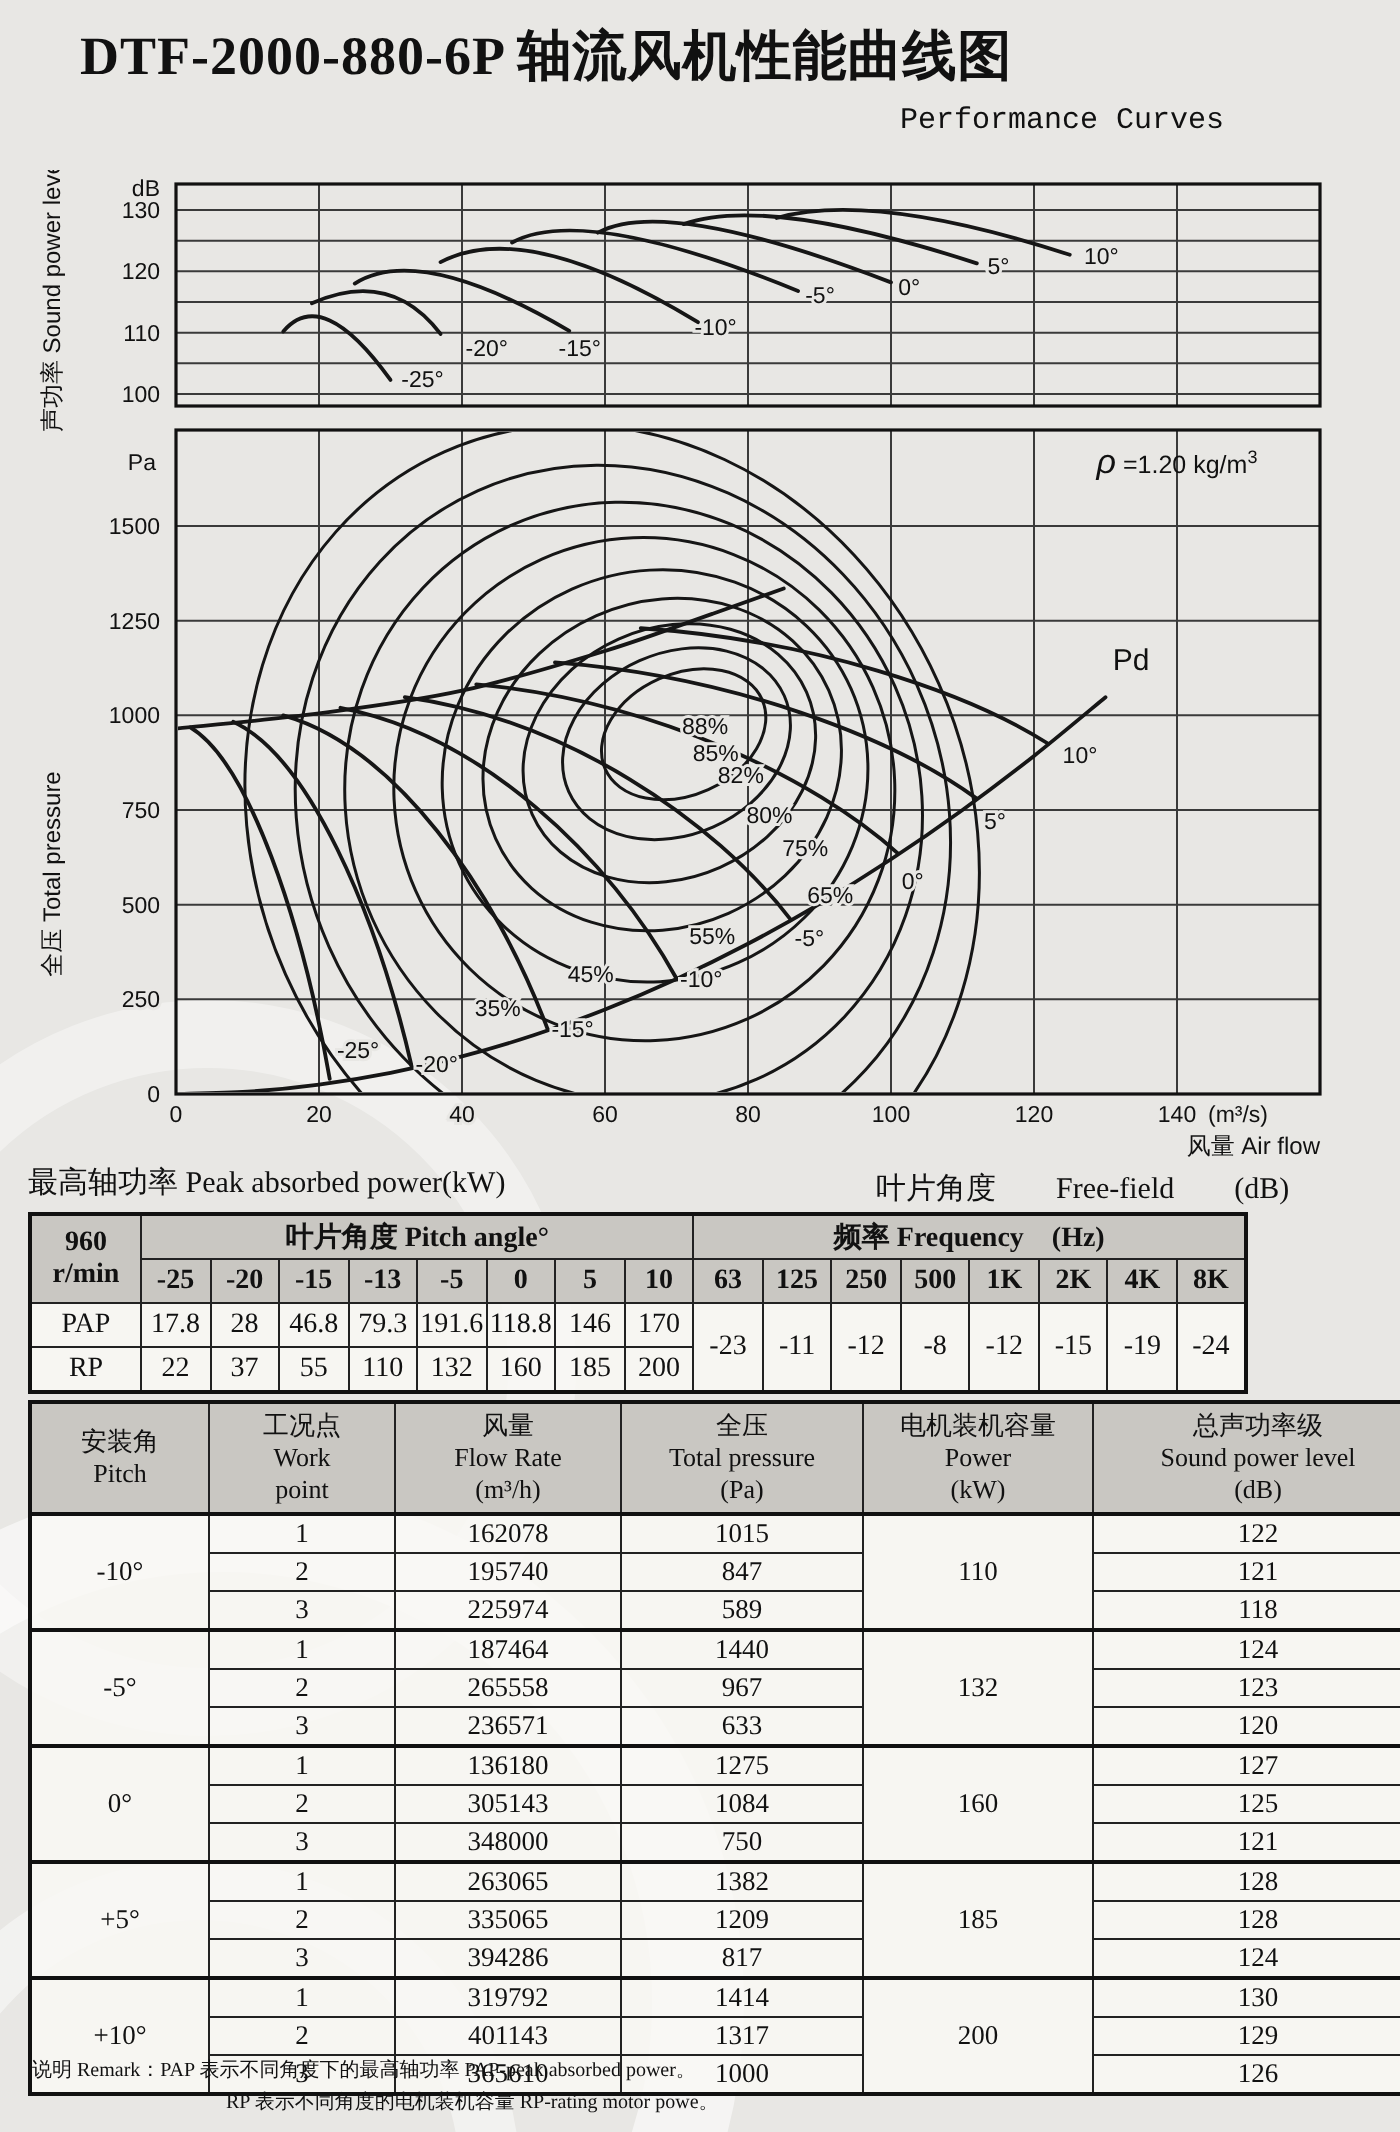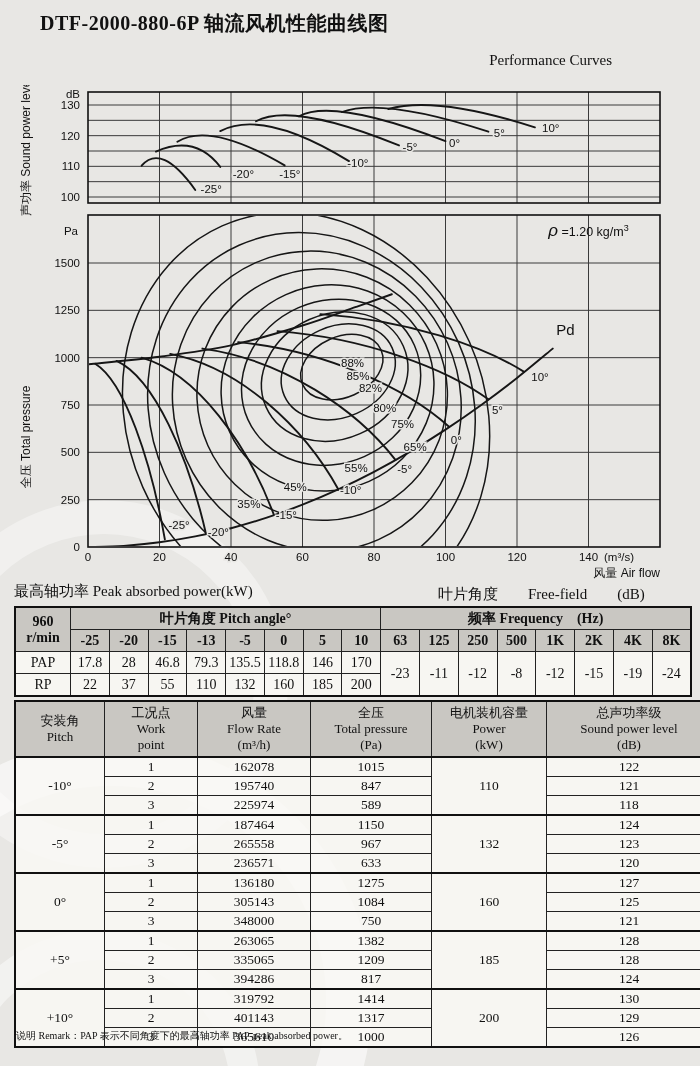--- a/index.html
+++ b/index.html
@@ -7,32 +7,32 @@
     width:700px;height:1066px;position:relative;overflow:hidden;
     background:#e8e7e4;
     font-family:"Liberation Serif","DejaVu Serif",serif;
     color:#111;
   }
   .wm{position:absolute;border-radius:50%;z-index:0;pointer-events:none;}
   .wm1{left:-150px;top:740px;width:430px;height:430px;border:46px solid rgba(255,255,255,.55);}
   .wm2{left:-80px;top:500px;width:300px;height:300px;border:34px solid rgba(255,255,255,.38);}
   .wm3{left:-60px;top:930px;width:260px;height:260px;border:30px solid rgba(255,255,255,.45);}
   .layer{position:absolute;z-index:1;}
-  .title{left:40px;top:10px;font-size:20px;font-weight:bold;letter-spacing:.5px;}
-  .subtitle{right:88px;top:52px;font-size:15px;font-family:Liberation Serif, serif;}
+  .title{left:40px;top:10px;font-size:27px;font-weight:bold;letter-spacing:.5px;}
+  .subtitle{right:88px;top:52px;font-size:15px;font-family:Liberation Mono, monospace;}
   #charts{left:0;top:85px;}
   #charts text{font-family:"Liberation Sans","DejaVu Sans",sans-serif;fill:#111;}
   .halo{paint-order:stroke;stroke:#e8e7e4;stroke-width:3px;}
   .note-left{left:14px;top:582px;font-size:15px;}
   .note-right{left:438px;top:585px;font-size:15px;}
   table{border-collapse:collapse;table-layout:fixed;position:absolute;z-index:1;
         border:2px solid #111;background:rgba(249,248,245,.85);}
   th,td{border:1px solid #222;text-align:center;vertical-align:middle;padding:0 1px;
         font-family:"Liberation Serif","DejaVu Serif",serif;overflow:hidden;white-space:nowrap;}
-  #papTable{left:14px;top:606px;width:678px;}
+  #papTable{left:14px;top:606px;width:610px;}
   #papTable th,#papTable td{font-size:14px;height:21px;font-weight:normal;}
   #papTable .hd{background:#c9c7c2;font-weight:bold;}
   #workTable{left:14px;top:700px;width:678px;}
   #workTable th{background:#c9c7c2;font-size:13px;font-weight:normal;line-height:1.25;height:54px;}
   #workTable td{font-size:13.5px;height:18px;}
   #workTable tr.gstart td{border-top:2px solid #111;}
   .remark{left:16px;top:1028px;font-size:10px;line-height:16px;}
   .remark .l2{margin-left:97px;}
 </style>
 </head>
@@ -194,21 +194,21 @@
         <th class="hd" width="41">2K</th>
         <th class="hd" width="41">4K</th>
         <th class="hd" width="41">8K</th>
       </tr>
       <tr>
         <td>PAP</td>
         <td>17.8</td>
         <td>28</td>
         <td>46.8</td>
         <td>79.3</td>
-        <td>135.5</td>
+        <td>191.6</td>
         <td>118.8</td>
         <td>146</td>
         <td>170</td>
         <td rowspan="2">-23</td>
         <td rowspan="2">-11</td>
         <td rowspan="2">-12</td>
         <td rowspan="2">-8</td>
         <td rowspan="2">-12</td>
         <td rowspan="2">-15</td>
         <td rowspan="2">-19</td>
@@ -254,21 +254,21 @@
       <tr>
         <td>3</td>
         <td>225974</td>
         <td>589</td>
         <td>118</td>
       </tr>
       <tr class="gstart">
         <td rowspan="3">-5°</td>
         <td>1</td>
         <td>187464</td>
-        <td>1150</td>
+        <td>1440</td>
         <td rowspan="3">132</td>
         <td>124</td>
       </tr>
       <tr>
         <td>2</td>
         <td>265558</td>
         <td>967</td>
         <td>123</td>
       </tr>
       <tr>
@@ -335,13 +335,14 @@
         <td>3</td>
         <td>365610</td>
         <td>1000</td>
         <td>126</td>
       </tr>
     </tbody>
   </table>
 
 <div class="layer remark">
   <div><span>说明 Remark：</span><span>PAP 表示不同角度下的最高轴功率 PAP-peak absorbed power。</span></div>
+  <div class="l2"><span>RP 表示不同角度的电机装机容量 RP-rating motor powe。</span></div>
 </div>
 
 </body></html>

